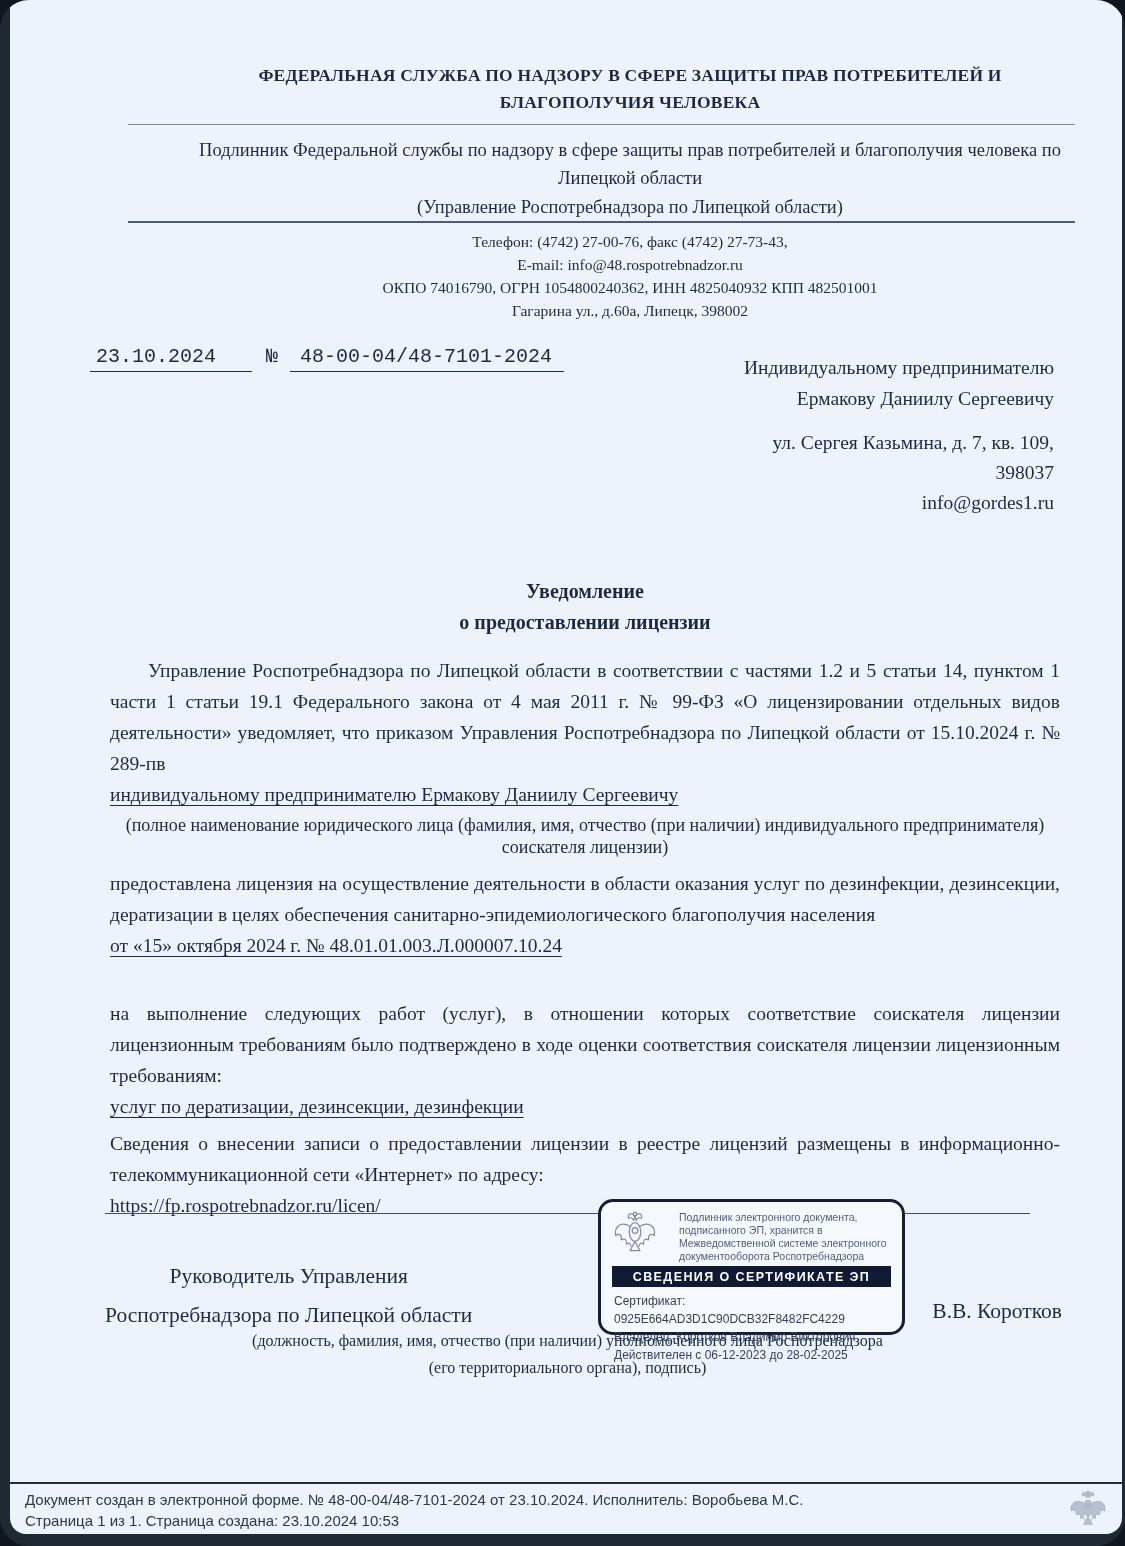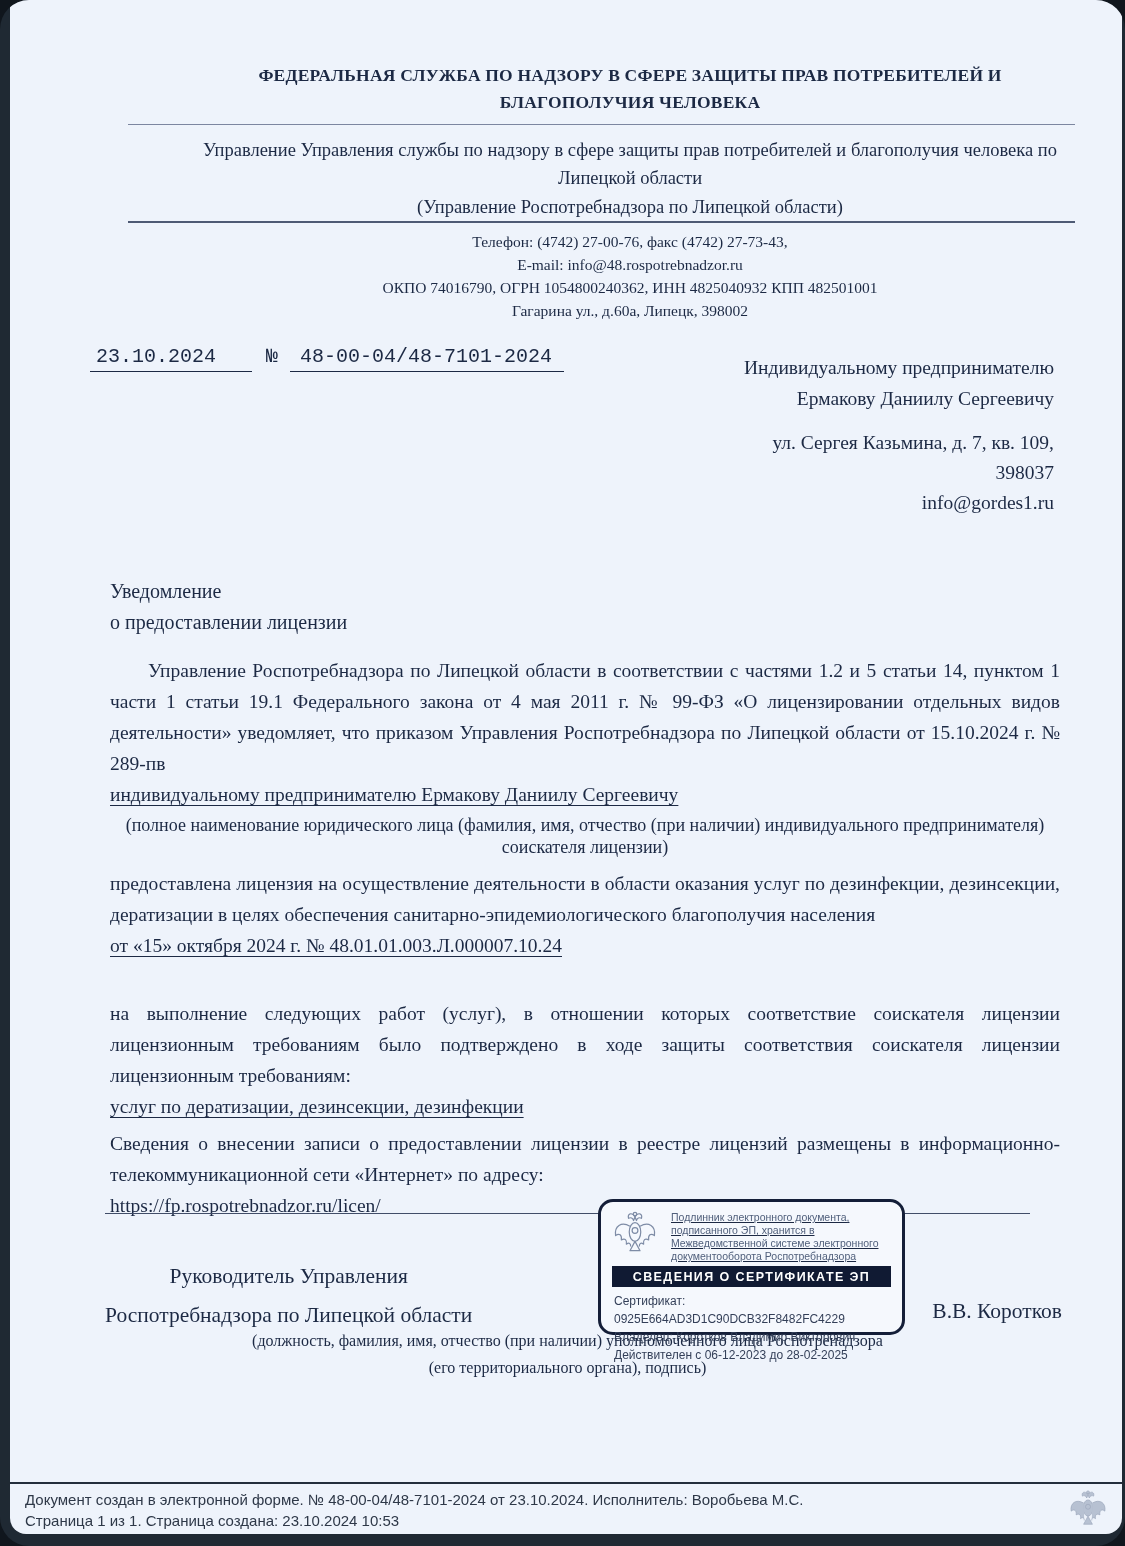--- a/index.html
+++ b/index.html
@@ -29,43 +29,43 @@
   
   .ref-left{position:absolute;top:345px;left:80px;font-size:20px;white-space:nowrap;font-family:Liberation Mono, monospace;}
   .u-date{display:inline-block;border-bottom:1.6px solid var(--ink);padding:0 36px 3px 6px;}
   .no-sign{display:inline-block;margin:0 12px 0 14px;}
   .u-num{display:inline-block;border-bottom:1.6px solid var(--ink);padding:0 12px 3px 10px;}
   .recipient{position:absolute;top:352px;right:68px;text-align:right;
     font-size:19.5px;line-height:31px;}
   .address{position:absolute;top:428px;right:68px;text-align:right;
     font-size:19.5px;line-height:30px;margin-left:18px;}
   
-  .title{position:absolute;top:576px;left:100px;width:950px;text-align:left;
-    font-weight:normal;font-size:20px;line-height:31px;}
+  .title{position:absolute;top:576px;left:100px;width:950px;text-align:center;
+    font-weight:bold;font-size:20px;line-height:31px;}
   
   .bodytxt{font-size:19.5px;line-height:31px;text-align:justify;text-align-last:left;}
   .g1{position:absolute;top:655px;left:100px;width:950px;}
   .g2{position:absolute;top:868px;left:100px;width:950px;}
   .g3{position:absolute;top:998px;left:100px;width:950px;}
   .g4{position:absolute;top:1128px;left:100px;width:950px;}
   .indent{text-indent:38px;}
   .u-line{text-decoration:underline;text-underline-offset:4px;text-decoration-thickness:1.4px;}
   .small-caption{font-size:18px;line-height:22px;text-align:center;margin-top:4px;}
   
   .sig-area{position:absolute;top:1199px;left:0;right:0;height:200px;}
   .sig-line{position:absolute;top:14px;left:95px;right:92px;border-top:1.5px solid #414d68;}
   .sig-pos{position:absolute;top:58px;left:95px;font-size:21.5px;line-height:39px;text-align:center;}
   .sig-name{position:absolute;top:100px;right:60px;font-size:21.5px;}
   .sig-caption{position:absolute;top:128px;left:90px;width:935px;text-align:center;
     font-size:16px;line-height:27px;}
   
   .stamp{position:absolute;top:0;left:588px;width:307px;height:136px;
     background:#f5f8fd;border:3px solid #141e38;border-radius:15px;
     font-family:"Liberation Sans", sans-serif;z-index:2;padding:7px 9px 0 9px;}
-  .stamp-head{display:flex;align-items:flex-start;gap:11px;text-decoration:underline;}
+  .stamp-head{display:flex;align-items:flex-start;gap:19px;}
   .stamp-eagle{width:50px;height:46px;flex:0 0 auto;}
   .stamp-note{font-size:10.5px;line-height:13px;color:#51607c;padding-top:2px;}
   .stamp-bar{margin:3px 2px 5px 2px;background:#101a33;color:#ffffff;text-align:center;
     font-size:12.5px;font-weight:bold;letter-spacing:1.4px;padding:4px 0 3px;}
   .stamp-row{font-size:12px;line-height:18px;color:#333f58;padding-left:4px;}
   
   .footer{position:absolute;left:0;right:0;bottom:0;height:52px;
     border-top:2.2px solid #232e3c;
     font-family:"Liberation Sans", sans-serif;font-size:15px;line-height:21px;
     color:#2e3848;padding:5px 0 0 15px;}
@@ -76,21 +76,21 @@
 </style>
 </head>
 <body>
 
 <div class="screen">
   <div class="doc">
 
     <div class="agency">ФЕДЕРАЛЬНАЯ СЛУЖБА ПО НАДЗОРУ В СФЕРЕ ЗАЩИТЫ ПРАВ ПОТРЕБИТЕЛЕЙ И БЛАГОПОЛУЧИЯ ЧЕЛОВЕКА</div>
     <div class="sep1"></div>
     <div class="dept">
-      <div>Управление Управления службы по надзору в сфере защиты прав потребителей и благополучия человека по Липецкой области</div>
+      <div>Подлинник Федеральной службы по надзору в сфере защиты прав потребителей и благополучия человека по Липецкой области</div>
       <div class="dept-short">(Управление Роспотребнадзора по Липецкой области)</div>
     </div>
     <div class="sep2"></div>
     <div class="contacts">
       <div>Телефон: (4742) 27-00-76, факс (4742) 27-73-43,</div>
       <div>E-mail: info@48.rospotrebnadzor.ru</div>
       <div>ОКПО 74016790,  ОГРН 1054800240362, ИНН 4825040932 КПП 482501001</div>
       <div>Гагарина ул., д.60а, Липецк, 398002</div>
     </div>
 
@@ -118,21 +118,21 @@
       <div class="bodytxt"><span class="u-line">индивидуальному предпринимателю Ермакову Даниилу Сергеевичу</span></div>
       <div class="small-caption">(полное наименование юридического лица (фамилия, имя, отчество (при наличии) индивидуального предпринимателя) соискателя лицензии)</div>
     </div>
 
     <div class="g2">
       <div class="bodytxt">предоставлена лицензия на осуществление деятельности в области оказания услуг по дезинфекции, дезинсекции, дератизации в целях обеспечения санитарно-эпидемиологического благополучия населения</div>
       <div class="bodytxt"><span class="u-line">от «15» октября 2024 г. № 48.01.01.003.Л.000007.10.24</span></div>
     </div>
 
     <div class="g3">
-      <div class="bodytxt">на выполнение следующих работ (услуг), в отношении которых соответствие соискателя лицензии лицензионным требованиям было подтверждено в ходе защиты соответствия соискателя лицензии лицензионным требованиям:</div>
+      <div class="bodytxt">на выполнение следующих работ (услуг), в отношении которых соответствие соискателя лицензии лицензионным требованиям было подтверждено в ходе оценки соответствия соискателя лицензии лицензионным требованиям:</div>
       <div class="bodytxt"><span class="u-line">услуг по дератизации, дезинсекции, дезинфекции</span></div>
     </div>
 
     <div class="g4">
       <div class="bodytxt">Сведения о внесении записи о предоставлении лицензии в реестре лицензий размещены в информационно-телекоммуникационной сети «Интернет» по адресу:</div>
       <div class="bodytxt">https://fp.rospotrebnadzor.ru/licen/</div>
     </div>
 
     <div class="sig-area">
       <div class="sig-line"></div>

